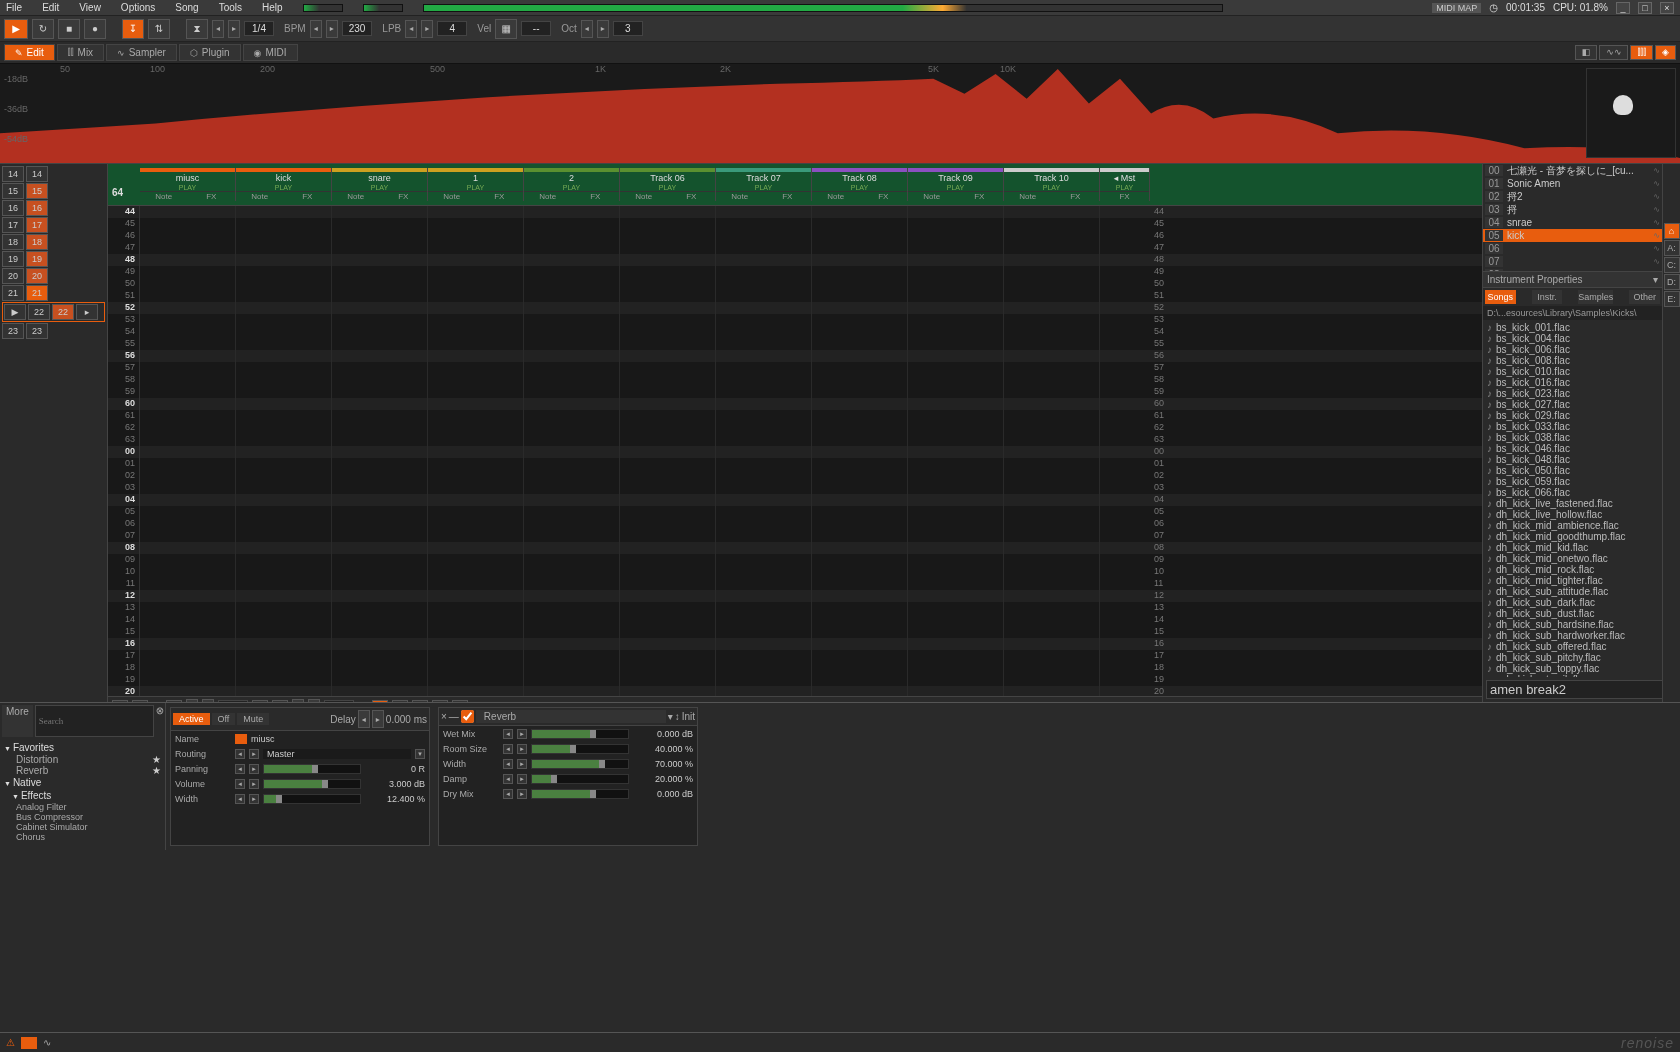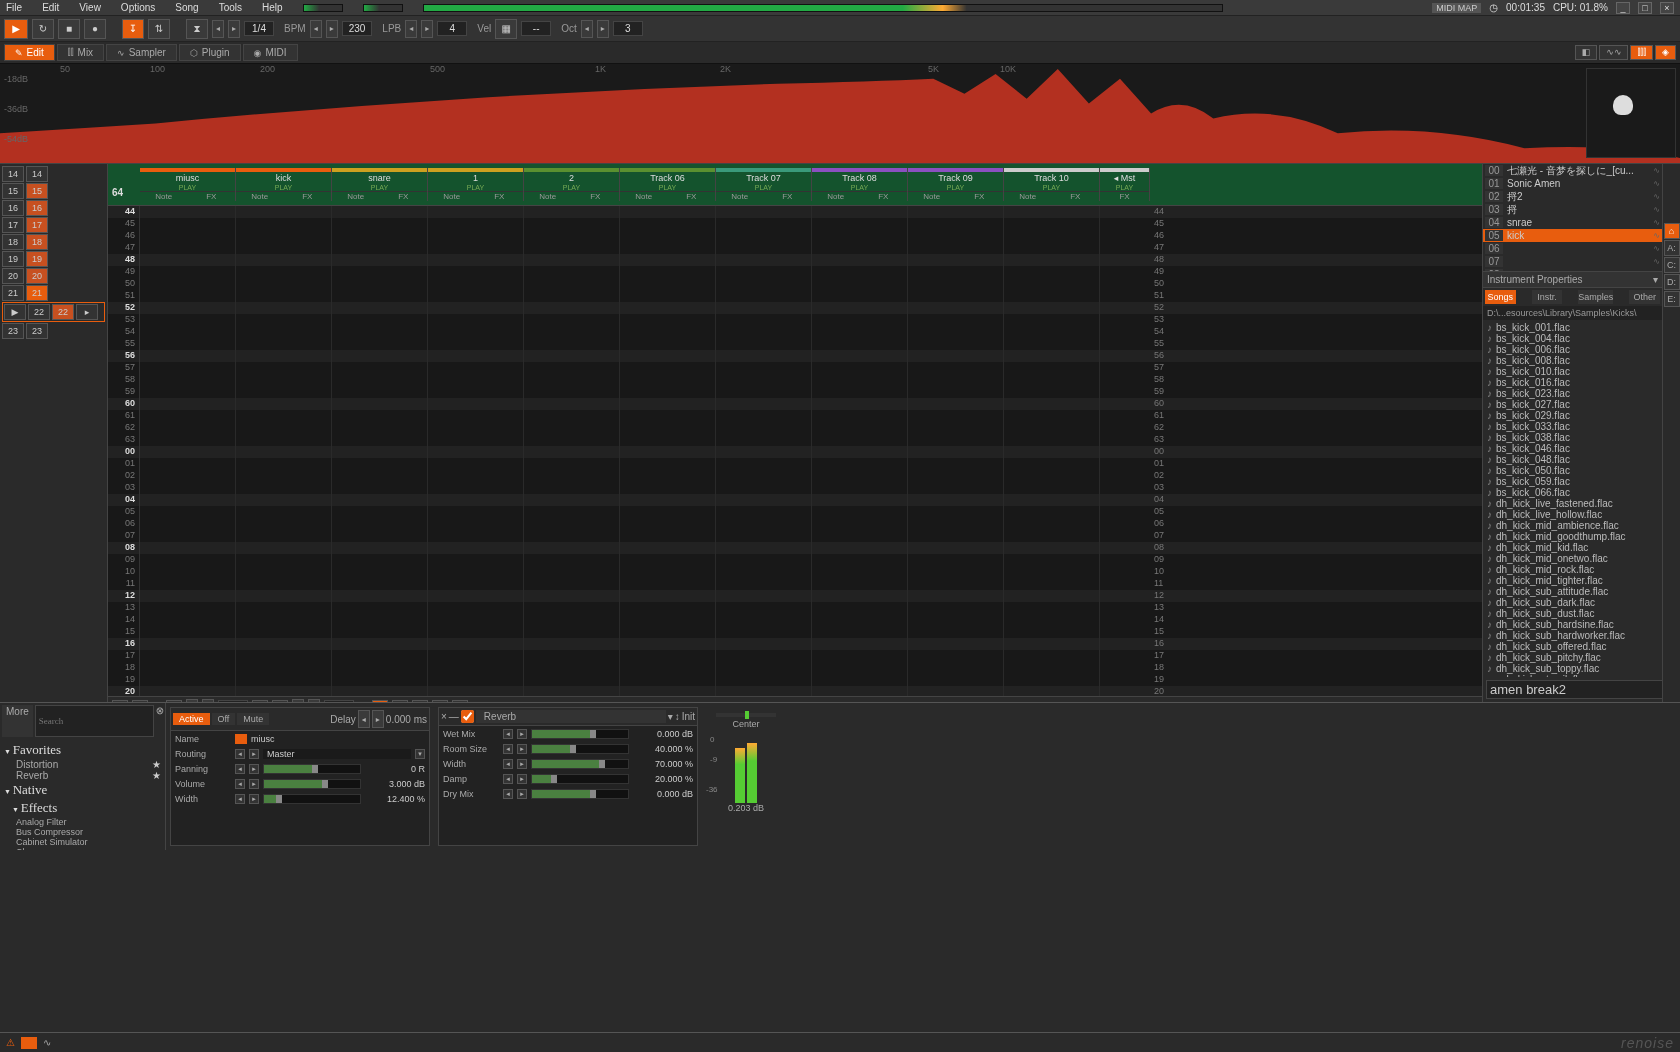--- a/index.html
+++ b/index.html
@@ -99,21 +99,21 @@
 .sideico { width:16px; height:16px; background:#333; border:1px solid #555; margin:1px auto; display:flex;align-items:center;justify-content:center;font-size:9px;color:#aaa;}
 .sideico.on{background:#e85d0e;color:#fff;}
 
 
 .bottom { height:148px; display:flex; background:#2a2a2a; border-top:1px solid #555; }
 .fxlist { width:166px; border-right:1px solid #444; display:flex; flex-direction:column; }
 .fxsearch { display:flex; padding:2px; gap:2px; }
 .fxsearch .more{background:#333;padding:1px 4px;}
 .fxsearch input{flex:1;background:#222;border:1px solid #444;color:#ccc;padding:10px 3px;font-size:9px;font-family:Liberation Serif, serif;}
 .fxtree { flex:1; overflow:auto; padding:2px; }
-.fxcat { color:#ddd; font-size:13px; padding:1px 2px;font-family:Liberation Serif, serif; }
+.fxcat { color:#ddd; font-size:10px; padding:1px 2px; }
 .fxcat::before{content:"▼ ";font-size:7px;}
 .fxitem { color:#aaa; font-size:9px; padding:0 2px 0 14px; display:flex;justify-content:space-between;}
 .fxitem .star{color:#ccc;}
 
 .fxparams { flex:1; padding:4px; display:flex; gap:8px; }
 .fxbox { border:1px solid #444; background:#222;}
 .fxhdr { display:flex; gap:2px; padding:2px; background:#2a2a2a; border-bottom:1px solid #444; align-items:center;}
 .fxhdr .state{padding:1px 6px;font-size:9px;}
 .fxhdr .state.active{background:#e85d0e;color:#fff;}
 .fxhdr .state.off{background:#333;}
@@ -1380,34 +1380,20 @@
             <span class="ab">▸</span>
             <div class="sld">
               <div class="fill" style="width:60%"></div>
               <div class="hnd" style="left:60%"></div>
             </div>
             <span class="val">0.000 dB</span>
           </div>
         </div>
     </div>
 
-    <div class="outmeter" style="position:relative">
-      <div style="width:60px;height:4px;background:#333;margin:2px auto;position:relative">
-          <div style="position:absolute;left:48%;width:4px;height:8px;background:#5c3;top:-2px"></div>
-        </div>
-      <div class="cnt">Center</div>
-      <div style="position:absolute;left:4px;top:28px;font-size:8px;color:#888">0</div>
-      <div style="position:absolute;left:4px;top:48px;font-size:8px;color:#888">-9</div>
-      <div style="position:absolute;left:0px;top:78px;font-size:8px;color:#888">-36</div>
-      <div class="bars">
-        <div class="bar" style="height:55px"></div>
-        <div class="bar" style="height:60px"></div>
-      </div>
-      <div class="cnt">0.203 dB</div>
-    </div>
   </div>
 </div>
 
 <div class="status">
   <span style="color:#e85d0e">⚠</span>
   <div class="sico"></div>
   <span>∿</span>
   <span class="logo">renoise</span>
 </div>
 

